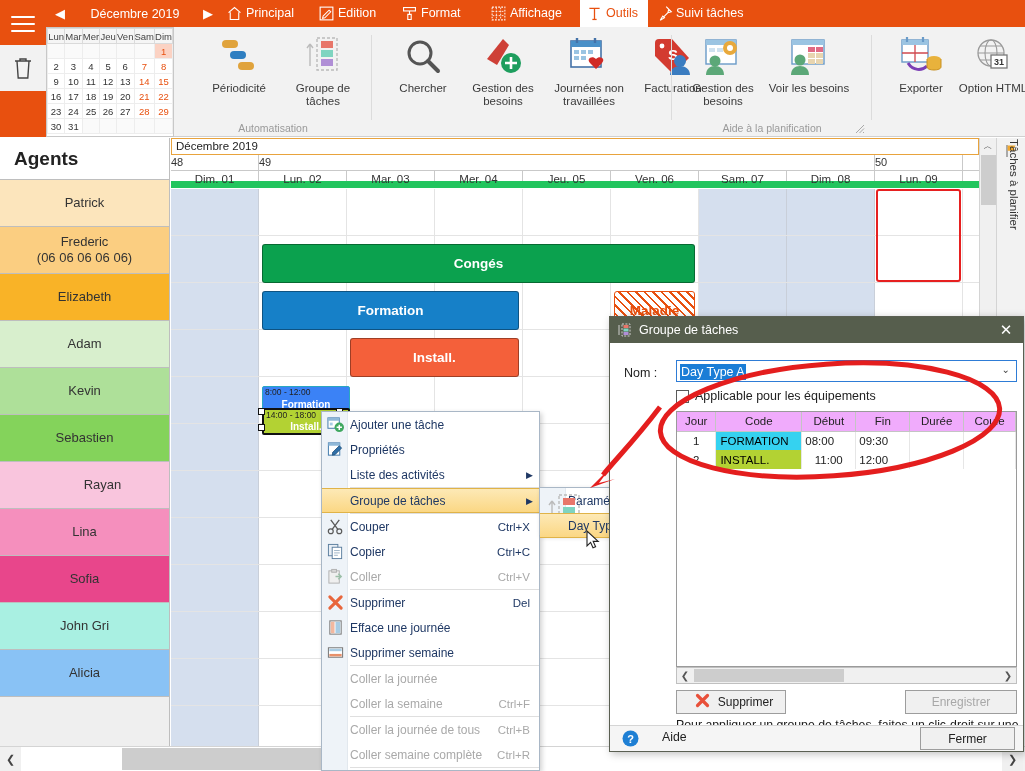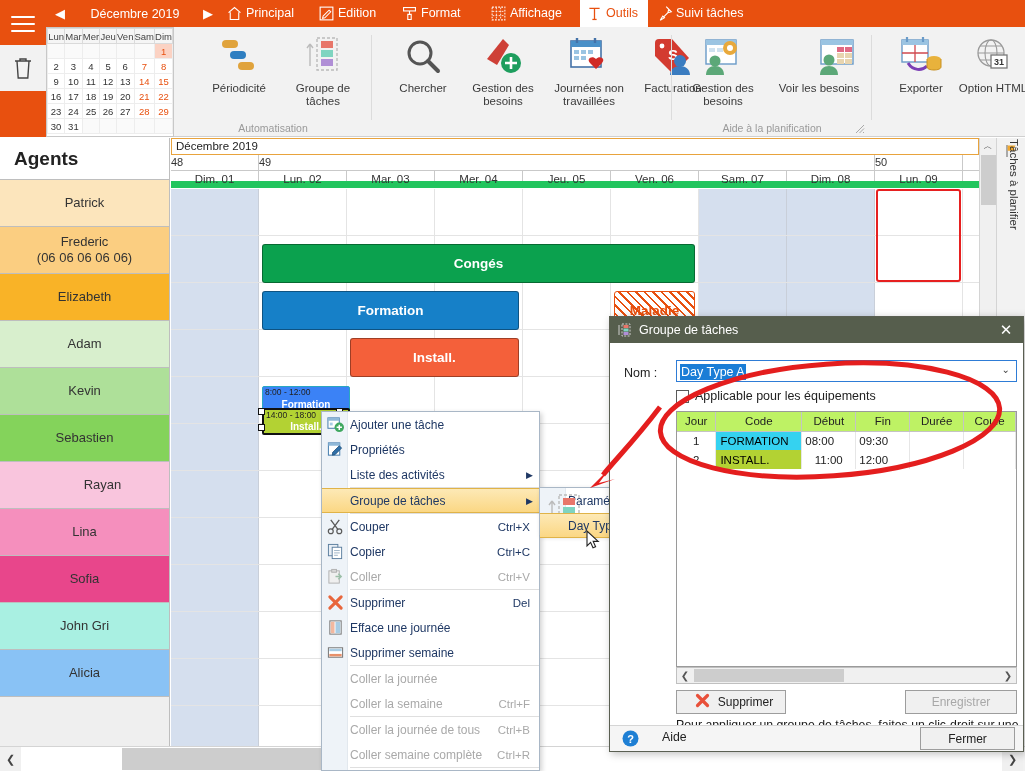--- a/index.html
+++ b/index.html
@@ -268,21 +268,21 @@
     margin-right:6px; display:inline-block;
   }
   #tbl-wrap {
     position:absolute; left:66px; top:68px; width:341px; height:256px;
     border:1px solid #9A9A9A; background:#fff; overflow:hidden;
   }
   #tbl-wrap table { border-collapse:collapse; width:100%; }
   #tbl-wrap th {
     font-size:11.5px; font-weight:normal; color:#222; height:19px;
     border-right:1px solid #C4C4C4; border-bottom:1px solid #C4C4C4;
-    background:#bef264;
+    background:#f0abfc;
   }
   #tbl-wrap td {
     font-size:11.5px; color:#222; height:19px;
     border-right:1px solid #E6E6E6; padding:0 3px;
   }
   #tbl-wrap td.code { color:#000; padding-left:4px; }
   #tbl-hscroll {
     position:absolute; left:66px; top:324px; width:341px; height:17px;
     background:#F0F0F0; border:1px solid #C0C0C0;
   }
@@ -528,21 +528,21 @@
               <rect x="25" y="13" width="6" height="4"></rect>
             </g>
             <circle cx="30" cy="13" r="7" fill="#E8A93C"></circle>
             <circle cx="30" cy="13" r="3" fill="#fff"></circle>
             <circle cx="15" cy="26" r="5.5" fill="#5CA878"></circle>
             <path d="M6 40c0-6 4-9 9-9s9 3 9 9z" fill="#5CA878"></path>
           </svg>
         </div>
         <div class="lbl">Gestion des besoins</div>
       </div>
-      <div class="rb-btn" style="left: 111px; align-items: flex-end;">
+      <div class="rb-btn" style="left: 98px;">
         <div class="ic">
           <svg width="46" height="42" viewBox="0 0 46 42">
             <rect x="6" y="5" width="32" height="24" fill="#fff" stroke="#6A9BC8" stroke-width="1.4"></rect>
             <rect x="6" y="5" width="32" height="5" fill="#9BC4E2"></rect>
             <g>
               <rect x="22" y="12" width="7" height="5" fill="#E06A84"></rect>
               <rect x="30" y="12" width="7" height="5" fill="#E06A84"></rect>
               <rect x="22" y="18" width="7" height="5" fill="#E8D5B0"></rect>
               <rect x="30" y="18" width="7" height="5" fill="#E8D5B0"></rect>
               <rect x="22" y="24" width="7" height="5" fill="#E8D5B0"></rect>

